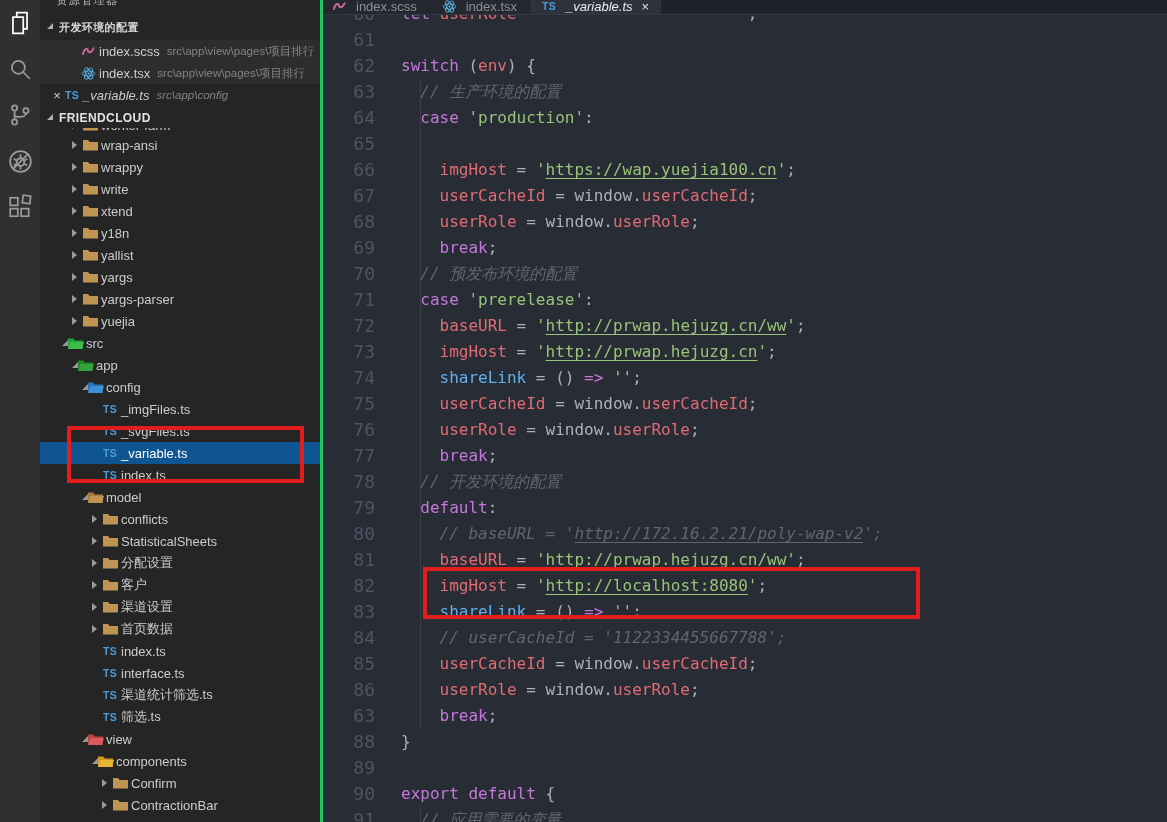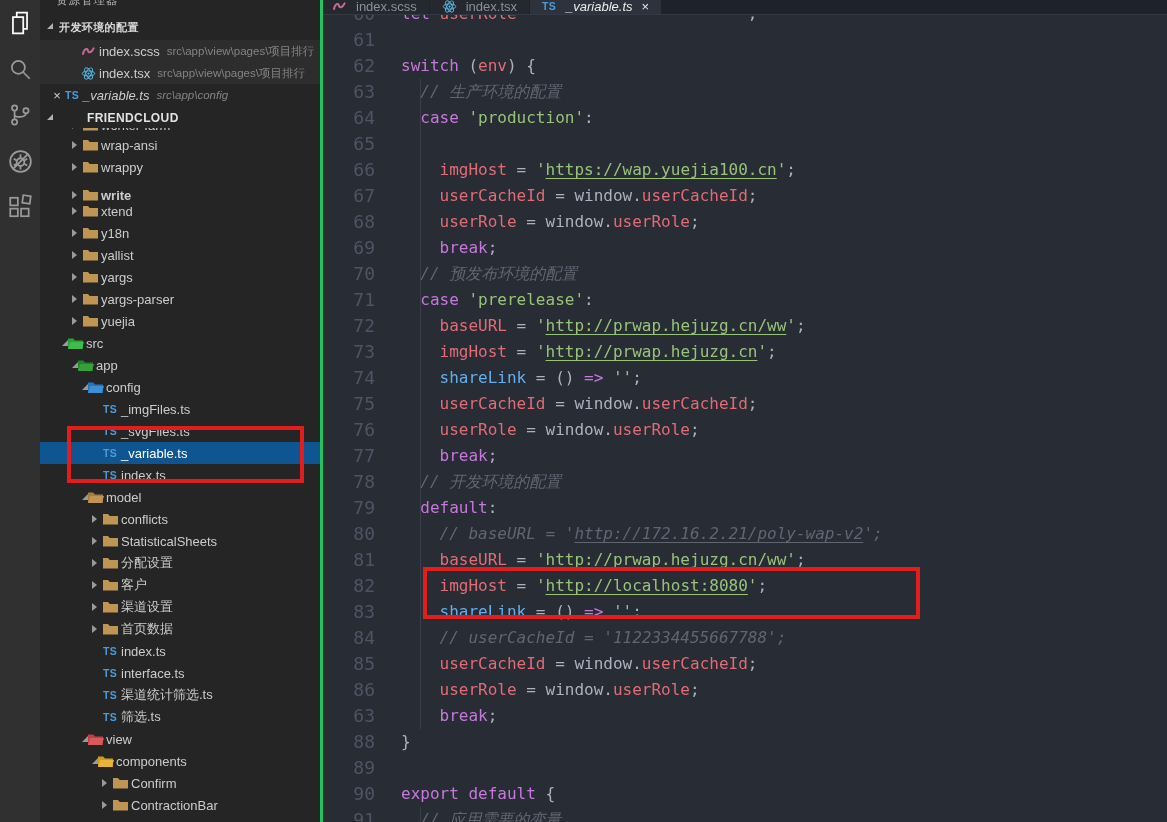--- a/index.html
+++ b/index.html
@@ -132,21 +132,21 @@
         </div>
         <div class="row" style="top: 84px;">
           <span class="oe-close">×</span>
           <span class="ic">
             <span class="ts-badge">TS</span>
           </span>
           <span class="lbl italic">_variable.ts</span>
           <span class="path italic">src\app\config</span>
         </div>
       </div>
-    <div class="sec-head" style="top:106px;height:24px;gap:28px;">
+    <div class="sec-head" style="top:106px;height:24px;">
       <span class="tw-exp"></span>
       <span class="proj-label">FRIENDCLOUD</span>
     </div>
     <div id="tree">
         <div class="clipwrap" style="top: 128px; height: 6px;">
           <div class="row" style="padding-left: 32px;">
             <span class="tw-col"></span>
             <span class="ic">
               <svg width="15" height="12">
                 <path d="M0 1 h5 l1.7 2 H15 V11.5 H0 z" fill="#C09553"></path>
@@ -166,21 +166,21 @@
         </div>
         <div class="row" style="padding-left: 32px; top: 156px;">
           <span class="tw-col"></span>
           <span class="ic">
             <svg width="15" height="12">
               <path d="M0 1 h5 l1.7 2 H15 V11.5 H0 z" fill="#C09553"></path>
             </svg>
           </span>
           <span class="lbl">wrappy</span>
         </div>
-        <div class="row" style="padding-left: 32px; top: 184px; font-weight: bold;">
+        <div class="row" style="padding-left: 32px; top: 178px;">
           <span class="tw-col"></span>
           <span class="ic">
             <svg width="15" height="12">
               <path d="M0 1 h5 l1.7 2 H15 V11.5 H0 z" fill="#C09553"></path>
             </svg>
           </span>
           <span class="lbl">write</span>
         </div>
         <div class="row" style="padding-left: 32px; top: 200px;">
           <span class="tw-col"></span>

